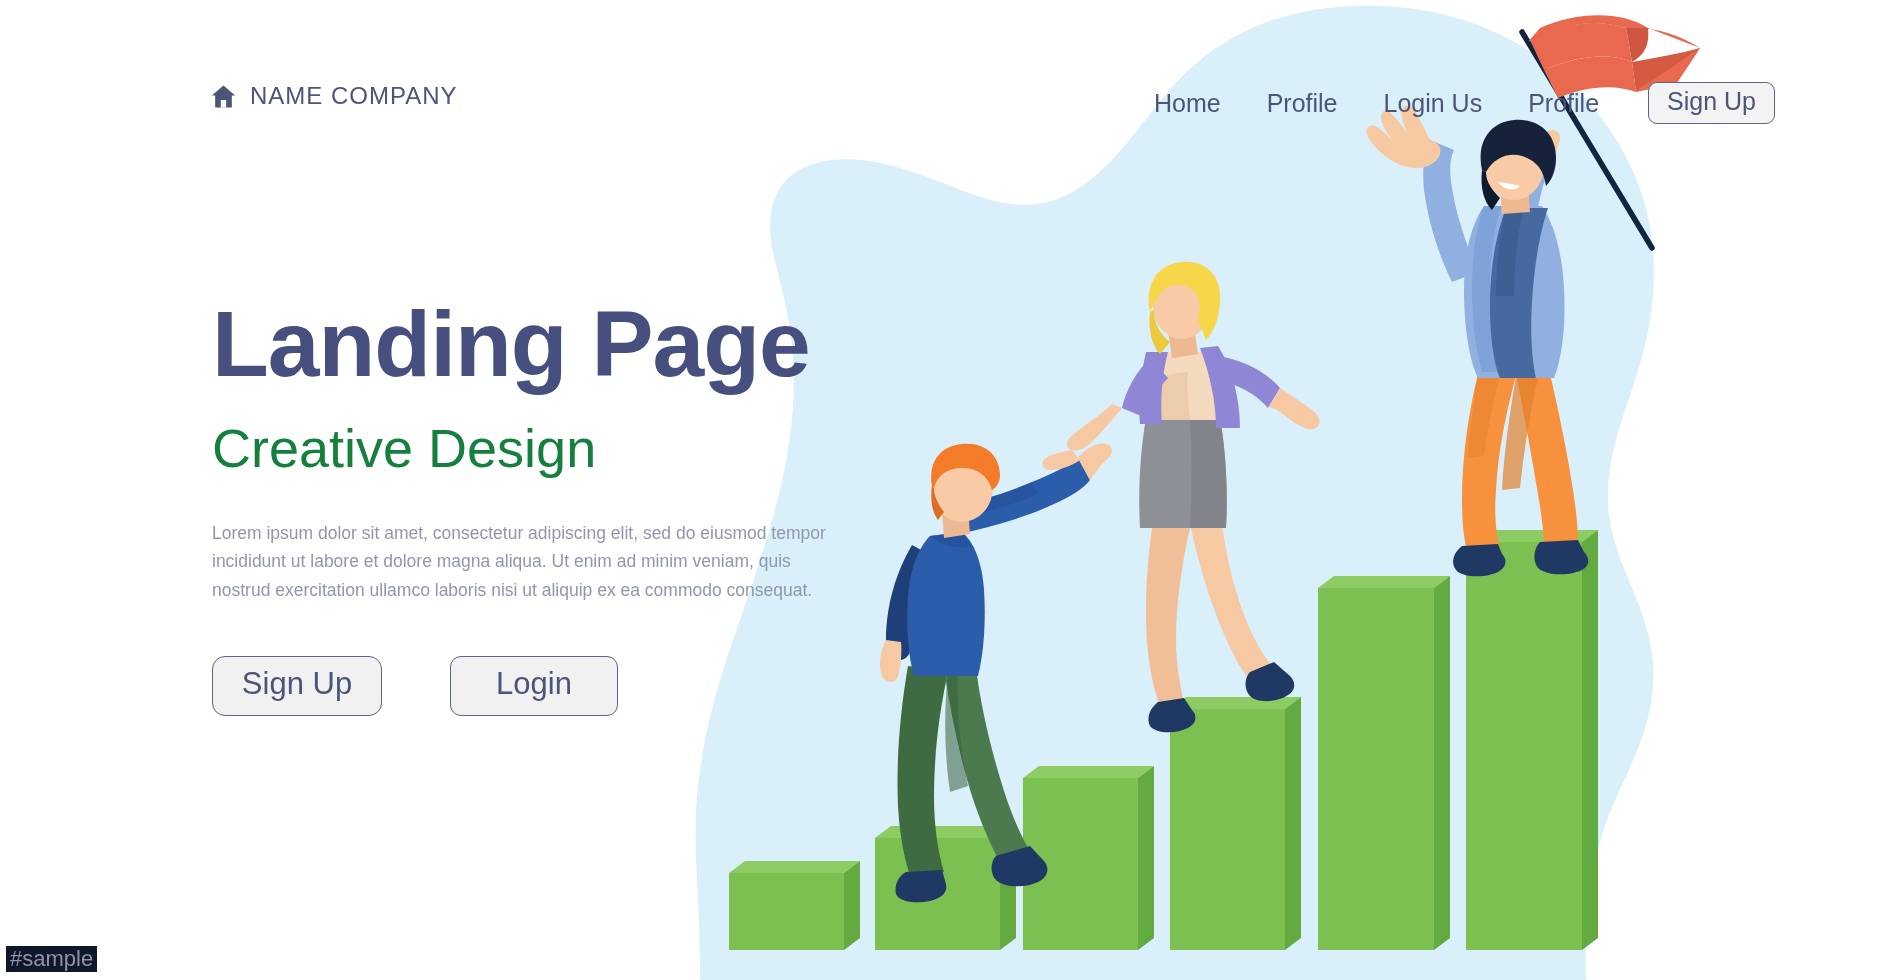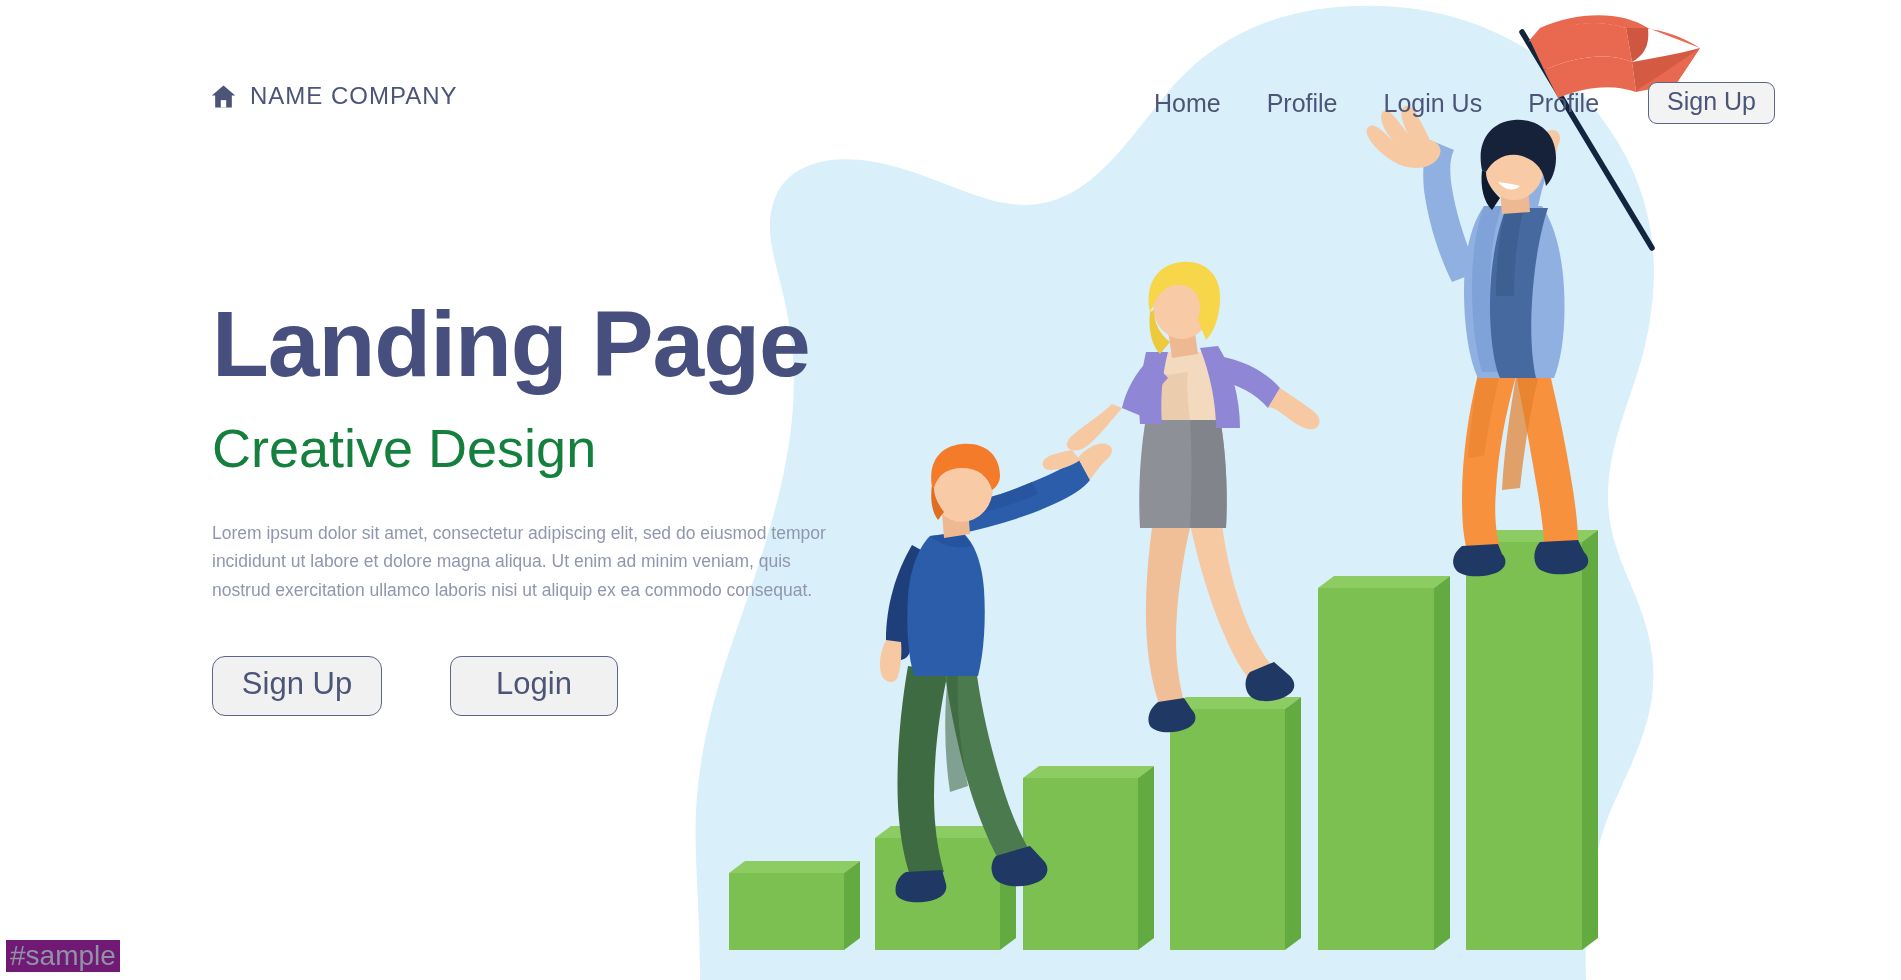--- a/index.html
+++ b/index.html
@@ -144,23 +144,23 @@
     height: 980px;
     z-index: 10;
     pointer-events: none;
   }
 
   
   .watermark {
     position: absolute;
     left: 6px;
     bottom: 8px;
-    font-size: 28px;
+    font-size: 22px;
     color: #8f93a6;
-    background: #701a75;
+    background: #0f172a;
     padding: 0 4px;
     z-index: 40;
   }
 </style>
 </head>
 <body>
 
 <div class="page">
 
   <svg class="blob-layer" viewBox="0 0 1901 980" preserveAspectRatio="none">

